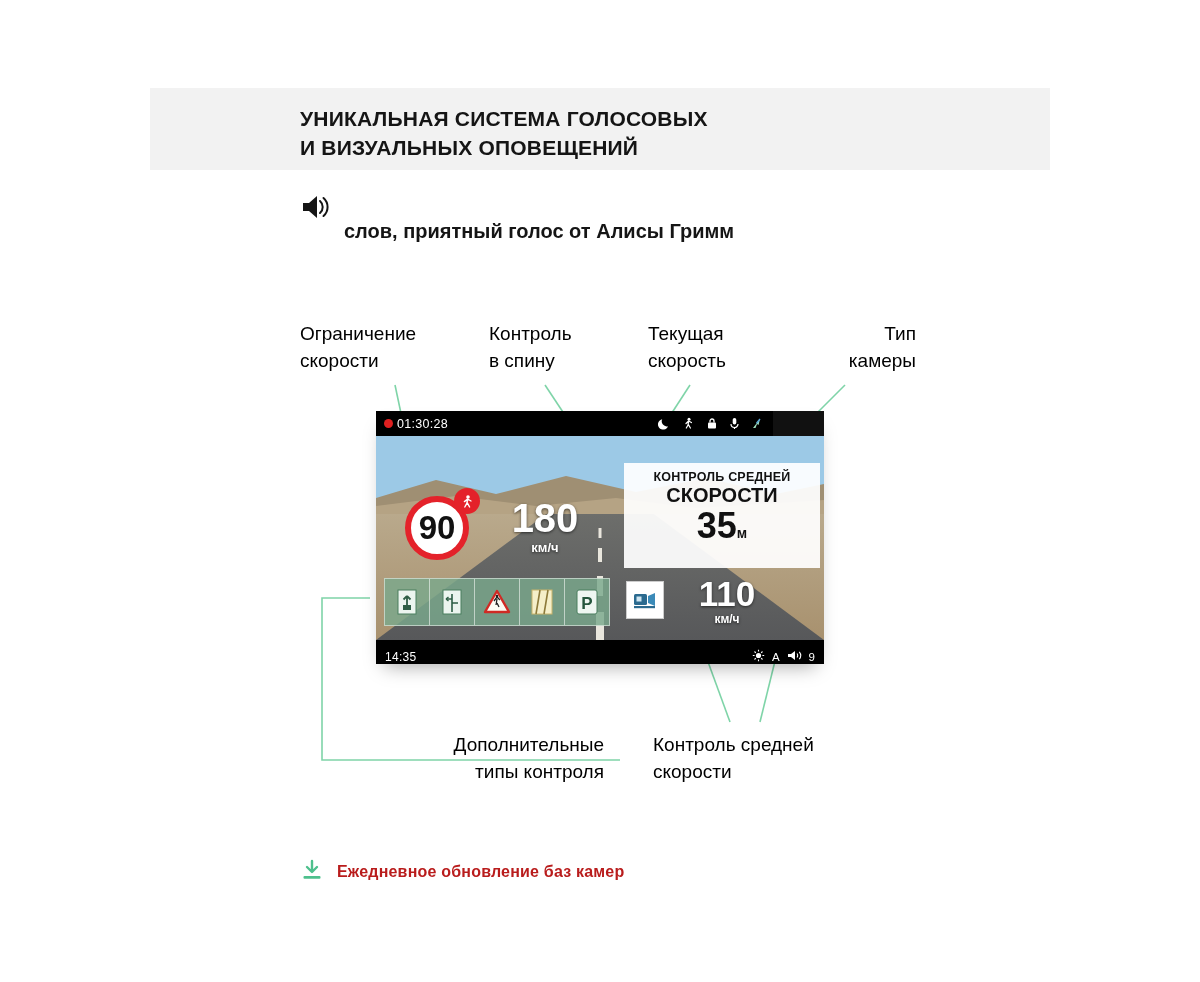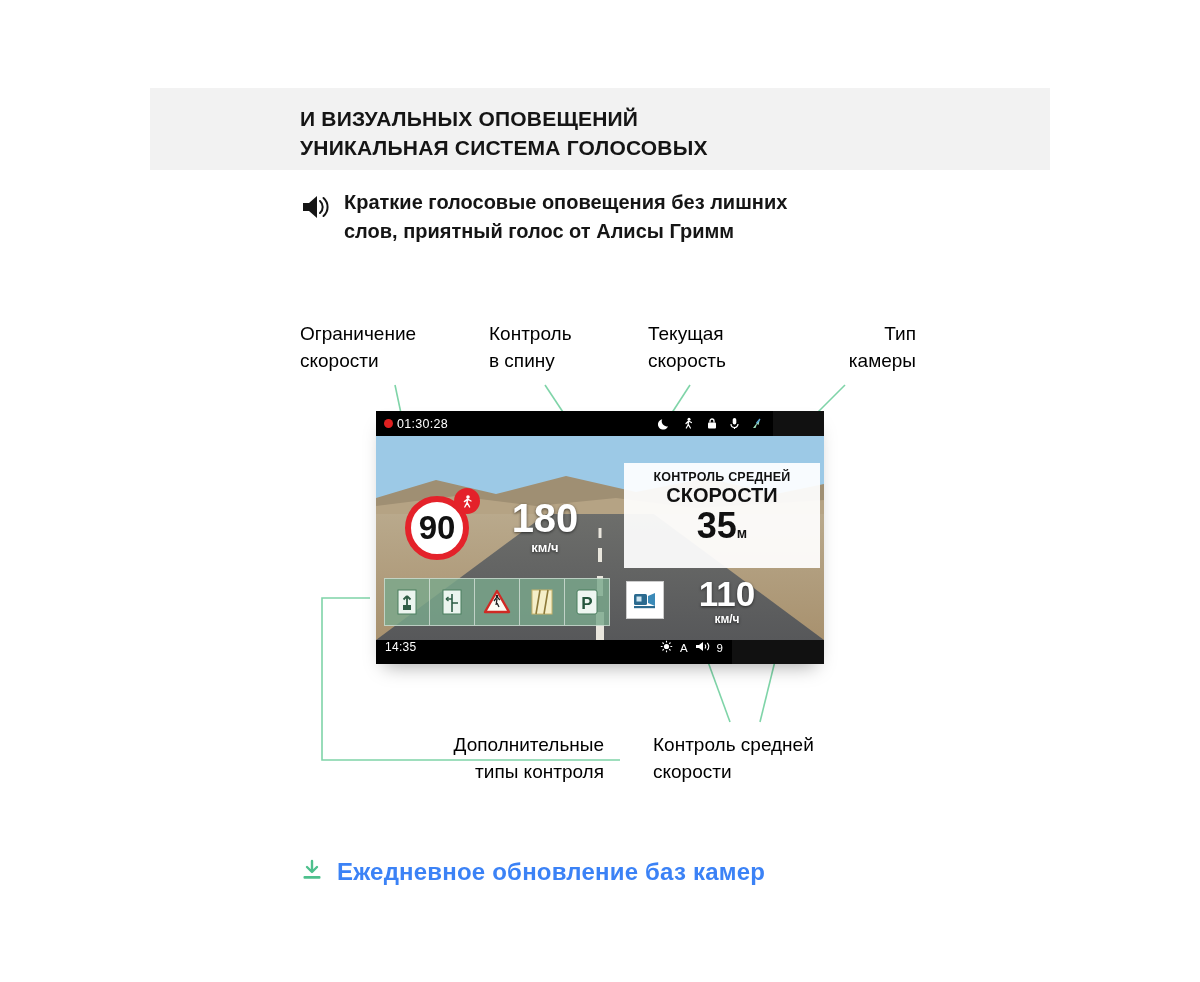--- a/index.html
+++ b/index.html
@@ -251,26 +251,26 @@
     display: flex;
     align-items: center;
     justify-content: center;
     box-sizing: border-box;
   }
 
   
   .bottombar {
     position: absolute;
     left: 0; bottom: 0;
-    width: 356px; height: 24px;
+    width: 448px; height: 24px;
     background: #000;
     color: #fff;
     font-size: 12px;
     display: flex;
-    align-items: flex-start;
+    align-items: flex-end;
   }
   .clock { margin-left: 9px; letter-spacing: 0.3px; }
   .bottom-right {
     margin-left: auto;
     margin-right: 9px;
     display: flex;
     align-items: center;
     gap: 7px;
     font-size: 11.5px;
   }
@@ -278,45 +278,45 @@
   
   .footer-row {
     position: absolute;
     left: 300px;
     top: 858px;
     display: flex;
     align-items: center;
     gap: 13px;
   }
   .footer-text {
-    font-size: 24px;
+    font-size: 16px;
     font-weight: bold;
-    color: #3b82f6;
+    color: #b91c1c;
     letter-spacing: 0.2px;
   }
 </style>
 </head>
 <body>
 
 <div class="header-band"></div>
 <div class="header-title">
+  <div>УНИКАЛЬНАЯ СИСТЕМА ГОЛОСОВЫХ</div>
   <div>И ВИЗУАЛЬНЫХ ОПОВЕЩЕНИЙ</div>
-  <div>УНИКАЛЬНАЯ СИСТЕМА ГОЛОСОВЫХ</div>
 </div>
 
 <div class="voice-row">
   <span class="speaker-icon">
     <svg viewBox="0 0 30 30" width="30" height="30">
       <path d="M3 11 h6 L17 4 v22 L9 19 H3 Z" fill="#151515"></path>
       <path d="M20 9 a8 8 0 0 1 0 12" stroke="#151515" stroke-width="2" fill="none" stroke-linecap="round"></path>
       <path d="M23.5 6 a12 12 0 0 1 0 18" stroke="#151515" stroke-width="2" fill="none" stroke-linecap="round"></path>
     </svg>
   </span>
   <span class="voice-text">
-    <span>Краткие голосовые оповещения без лишних</span><br>
+    <br>
     <span>слов, приятный голос от Алисы Гримм</span>
   </span>
 </div>
 
 <div class="callout c-limit">Ограничение
 скорости</div>
 <div class="callout c-back">Контроль
 в спину</div>
 <div class="callout c-current">Текущая
 скорость</div>

